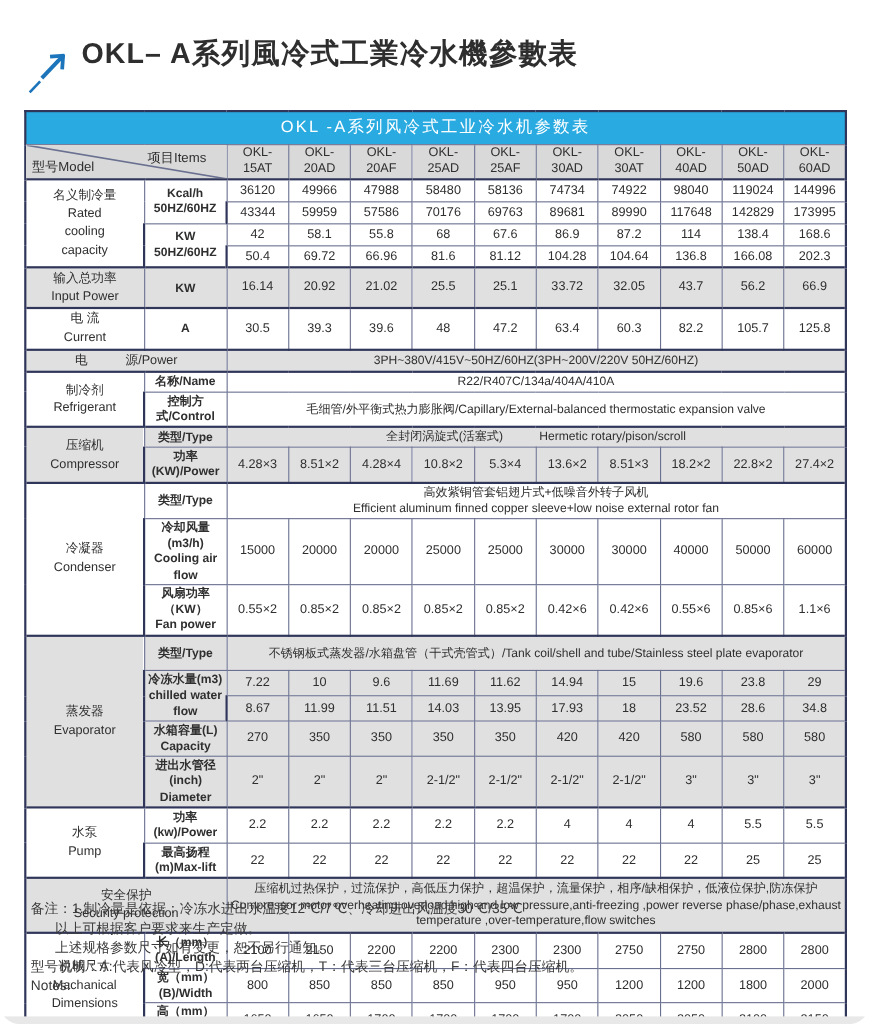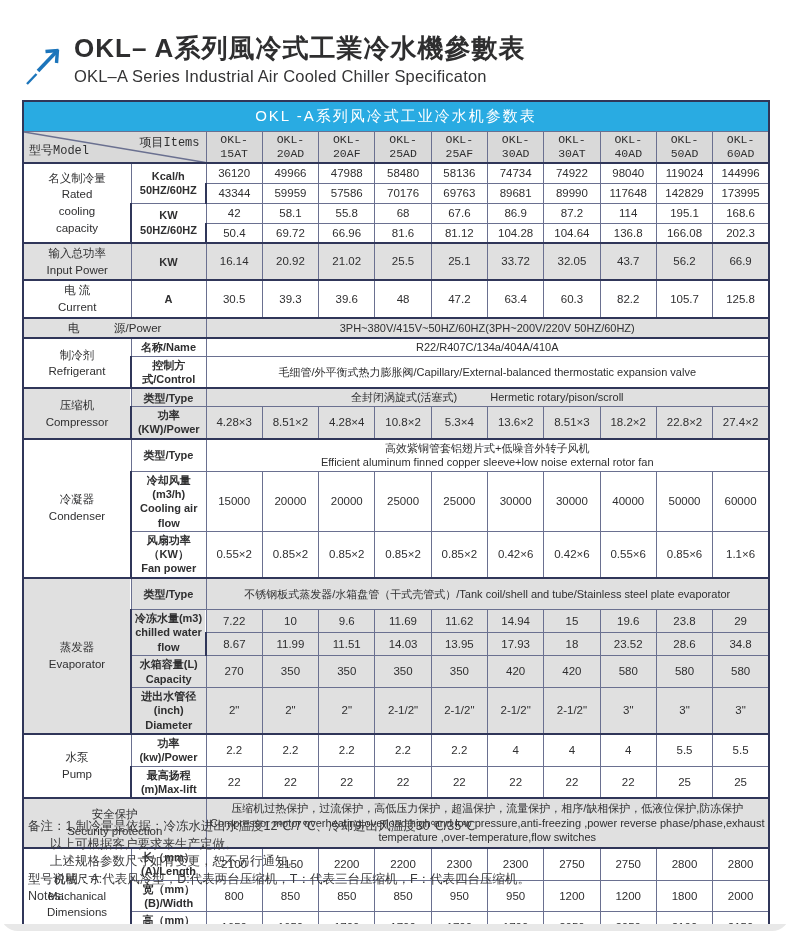--- a/index.html
+++ b/index.html
@@ -20,37 +20,37 @@
 
   
   table{position:absolute; left:22px; top:100px; width:746px; border-collapse:collapse; table-layout:fixed;}
   td{border:1px solid var(--bd); text-align:center; vertical-align:middle; padding:1px 2px;
      font-size:11.5px; line-height:1.25; background:#fff; overflow:hidden;}
   tr.shade td{background:var(--shade);}
   .caption{background:var(--accent) !important; color:#fff; font-size:15px; letter-spacing:2px;
            border:2px solid var(--bdk); border-bottom:1px solid var(--bd);}
   tr.h-cap{height:30px;padding-left:27px;} tr.h-xs{height:17px;} tr.h-s{height:20px;} tr.h-m{height:25px;}
   tr.h-l{height:32px;} tr.h-xxl{height:50px;}
-  thead tr:nth-child(2) td{background:var(--hdr-row);font-family:Liberation Mono, monospace;}
+  thead tr:nth-child(2) td{background:var(--hdr-row);}
   table{border:2px solid var(--bdk);}
   td:first-child{border-left:2px solid var(--bdk);}
   tr td:last-child{border-right:2px solid var(--bdk);}
   tr.sec td{border-top:2px solid var(--bdk);}
   .group{font-size:11.5px; line-height:1.45;}
   .label{font-size:11px; line-height:1.3;font-weight:bold;}
   .val{font-size:11.5px;}
   .span-cell{font-size:11px; line-height:1.32;}
   .mcell{font-size:11.5px; line-height:1.2;}
 
   
   .corner{position:relative; padding:0;}
   .diag{position:absolute; inset:0; width:100%; height:100%;}
   .diag line{stroke:var(--bd); stroke-width:1.5; vector-effect:non-scaling-stroke;}
   .corner-model{position:absolute; left:5px; bottom:3px; font-size:12px;}
-  .corner-items{position:absolute; right:6px; top:4px; font-size:12px;}
+  .corner-items{position:absolute; right:18px; top:4px; font-size:12px;}
 
   
   .notes{position:absolute; left:28px; top:818px; font-size:12.5px; color:#3a3a3b; line-height:17.6px;}
   .note.i1{margin-left:16px;} .note.i2{margin-left:22px;}
 
   .bottom-strip{position:absolute; left:0; bottom:0; width:100%; height:7px; background:#e8e8e8;}
 </style>
 </head>
 <body>
 
@@ -58,21 +58,20 @@
 
   <header class="doc-header">
     <svg class="logo" viewBox="0 0 46 50">
       <line x1="14" y1="33" x2="33" y2="13" stroke-width="3.6"></line>
       <line x1="21.5" y1="13.5" x2="34.5" y2="12.5" stroke-width="3.4"></line>
       <line x1="33.5" y1="11.5" x2="32.5" y2="25" stroke-width="3.4"></line>
       <line x1="3" y1="46" x2="12.5" y2="36" stroke-width="2.4"></line>
     </svg>
     <div class="titles">
       <h1>OKL– A系列風冷式工業冷水機參數表</h1>
-      <h2>OKL–A Series Industrial Air Cooled Chiller Specificaton</h2>
     </div>
   </header>
 
   <table id="spec-table">
     <colgroup>
       <col style="width:108px">
         <col style="width:75px">
       <col style="width:56.3px">
         <col style="width:56.3px">
         <col style="width:56.3px">
@@ -138,21 +137,21 @@
         <tr class="h-s">
           <td class="label" rowspan="2">KW<br>50HZ/60HZ</td>
           <td class="val">42</td>
           <td class="val">58.1</td>
           <td class="val">55.8</td>
           <td class="val">68</td>
           <td class="val">67.6</td>
           <td class="val">86.9</td>
           <td class="val">87.2</td>
           <td class="val">114</td>
-          <td class="val">195.1</td>
+          <td class="val">138.4</td>
           <td class="val">168.6</td>
         </tr>
         <tr class="h-s">
           <td class="val">50.4</td>
           <td class="val">69.72</td>
           <td class="val">66.96</td>
           <td class="val">81.6</td>
           <td class="val">81.12</td>
           <td class="val">104.28</td>
           <td class="val">104.64</td>

